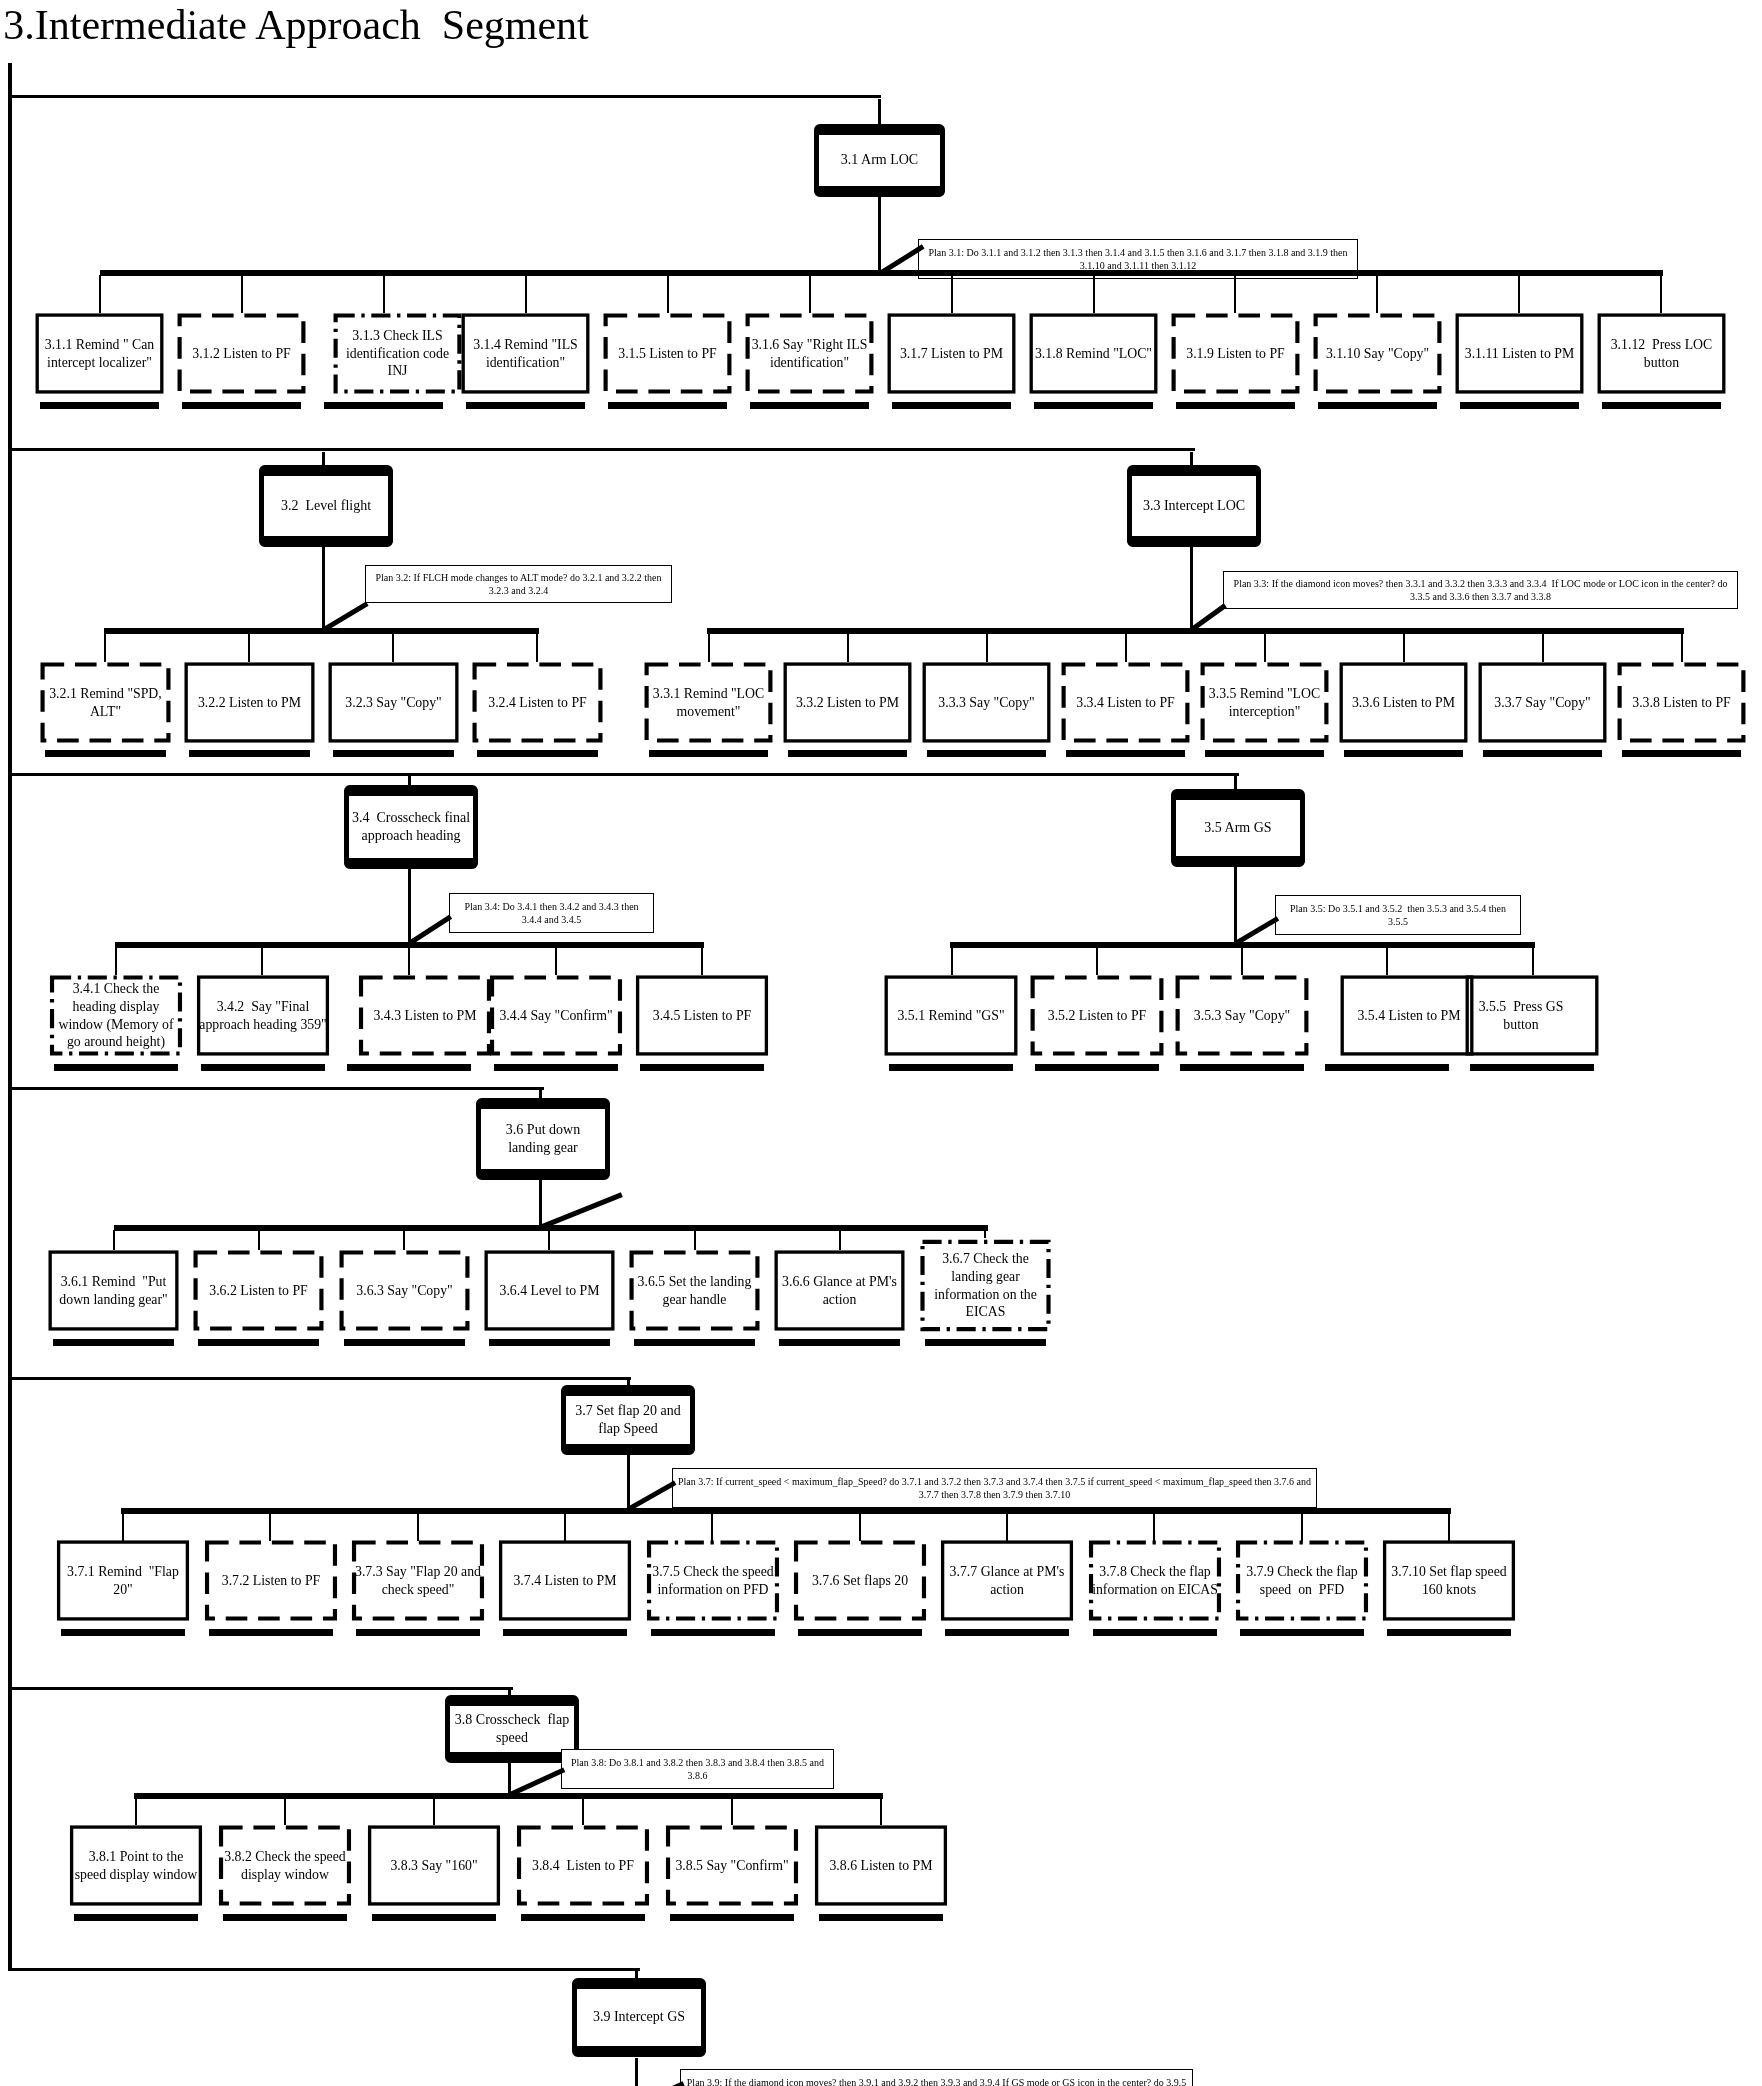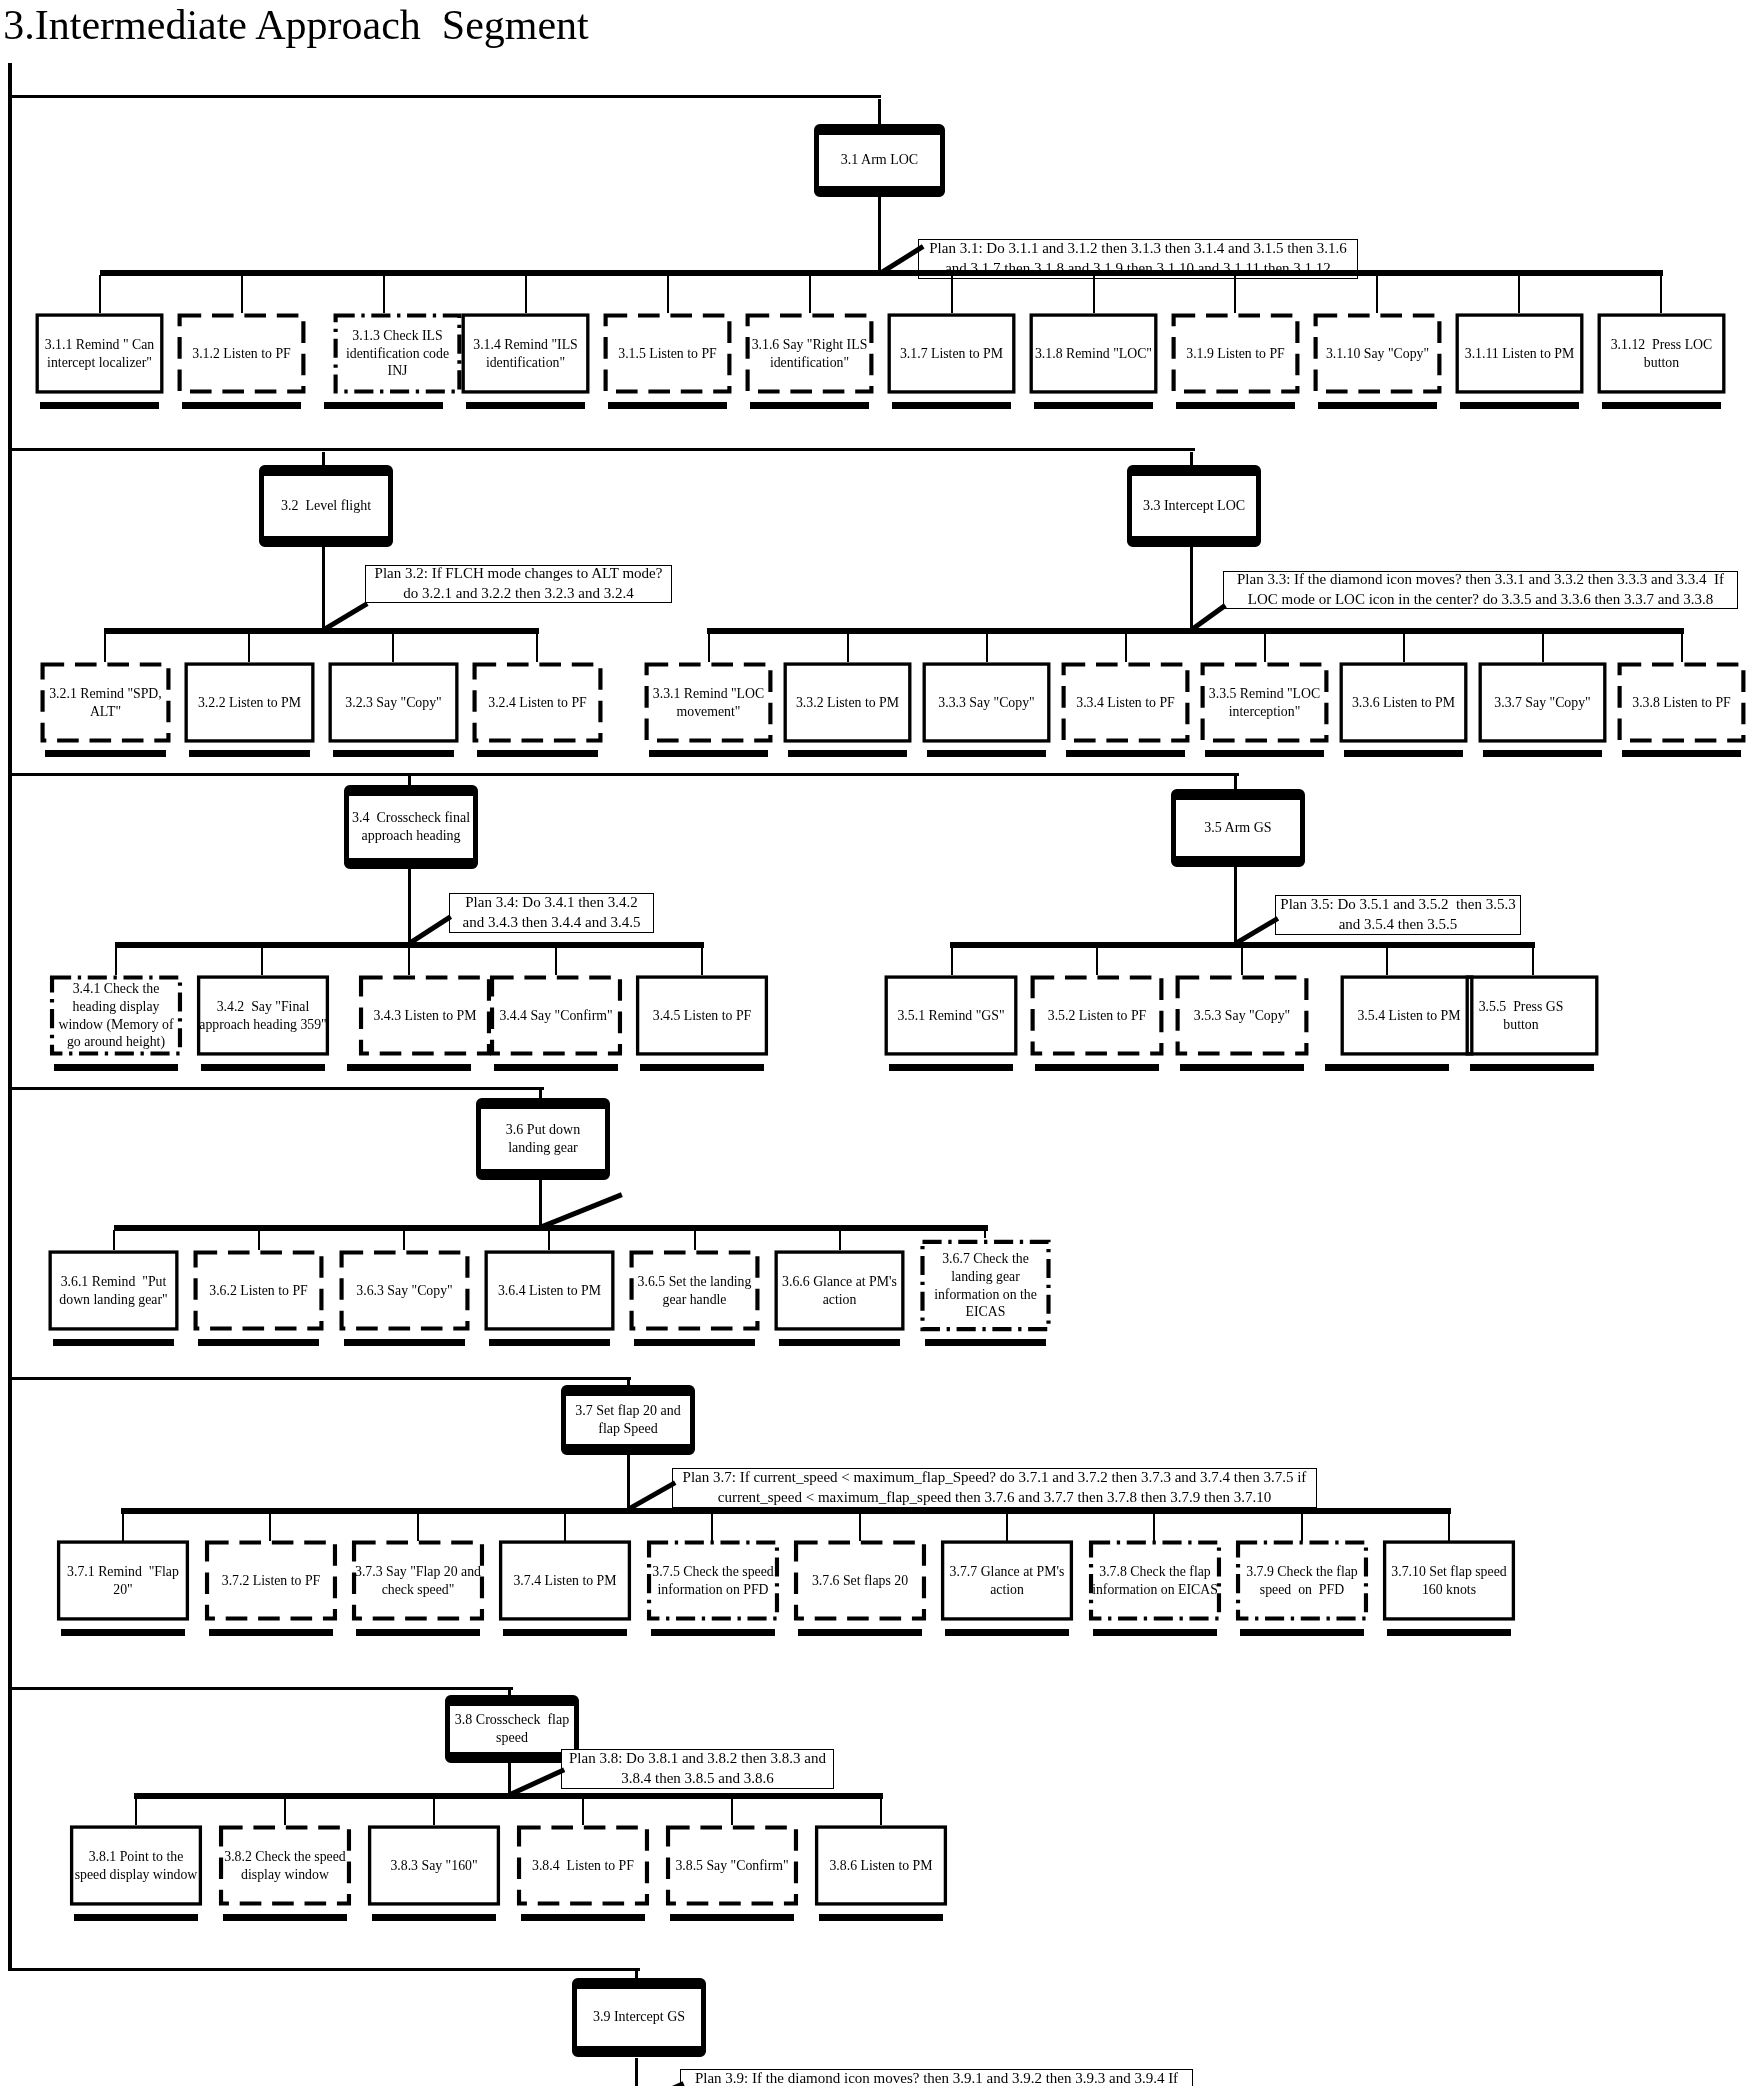--- a/index.html
+++ b/index.html
@@ -7,21 +7,21 @@
           font-family:"Liberation Serif","DejaVu Serif",serif;color:#000;}
   #title{position:absolute;left:3.3px;top:0.8px;font-size:42px;white-space:pre;
          font-family:"Liberation Serif","DejaVu Serif",serif;}
   .ln{position:absolute;background:#000;}
   .stage-box{position:absolute;box-sizing:border-box;border:5.4px solid #000;
              border-top-width:11.7px;border-bottom-width:11.7px;border-radius:5.8px;
              display:flex;align-items:center;justify-content:center;text-align:center;
              font-size:14px;line-height:1.3;white-space:pre-wrap;padding:0 2.5px;}
   .plan-note{position:absolute;box-sizing:border-box;border:1.3px solid #000;
              display:flex;align-items:center;justify-content:center;text-align:center;
-             font-size:15px;line-height:1.32;padding:0.8px 4.2px;white-space:pre-wrap;background:#fff;}
+             font-size:10px;line-height:1.32;padding:0.8px 4.2px;white-space:pre-wrap;background:#fff;}
   .task{position:absolute;box-sizing:border-box;display:flex;align-items:center;
         justify-content:center;text-align:center;font-size:13.8px;line-height:1.3;
         padding:0 2.5px;white-space:pre-wrap;}
   .task svg{position:absolute;left:0;top:0;}
   .task span{position:relative;z-index:1;}
   #overlay{position:absolute;left:0;top:0;pointer-events:none;}
 </style>
 </head>
 <body>
 
@@ -275,21 +275,21 @@
       </svg><span>3.6.2 Listen to PF</span></div>
     <div class="ln" style="left: 198px; top: 1339px; width: 121px; height: 6.7px;"></div>
     <div class="ln" style="left: 403px; top: 1230px; width: 2.1px; height: 19.6px;"></div>
     <div class="task" style="left: 339px; top: 1250px; width: 131px; height: 81px;"><svg width="131" height="81" viewBox="0 0 315 195">
         <rect x="6" y="6" width="303" height="183" fill="none" stroke="#000" stroke-width="10" stroke-dasharray="52 26"></rect>
       </svg><span>3.6.3 Say "Copy"</span></div>
     <div class="ln" style="left: 344px; top: 1339px; width: 121px; height: 6.7px;"></div>
     <div class="ln" style="left: 548px; top: 1230px; width: 2.1px; height: 19.6px;"></div>
     <div class="task" style="left: 484px; top: 1250px; width: 131px; height: 81px;"><svg width="131" height="81" viewBox="0 0 315 195">
         <rect x="5" y="5" width="305" height="185" fill="none" stroke="#000" stroke-width="8"></rect>
-      </svg><span>3.6.4 Listen to PM</span></div>
+      </svg><span>3.6.4 Level to PM</span></div>
     <div class="ln" style="left: 489px; top: 1339px; width: 121px; height: 6.7px;"></div>
     <div class="ln" style="left: 694px; top: 1230px; width: 2.1px; height: 19.6px;"></div>
     <div class="task" style="left: 629px; top: 1250px; width: 131px; height: 81px;"><svg width="131" height="81" viewBox="0 0 315 195">
         <rect x="6" y="6" width="303" height="183" fill="none" stroke="#000" stroke-width="10" stroke-dasharray="52 26"></rect>
       </svg><span>3.6.5 Set the landing gear handle</span></div>
     <div class="ln" style="left: 634px; top: 1339px; width: 121px; height: 6.7px;"></div>
     <div class="ln" style="left: 839px; top: 1230px; width: 2.1px; height: 19.6px;"></div>
     <div class="task" style="left: 774px; top: 1250px; width: 131px; height: 81px;"><svg width="131" height="81" viewBox="0 0 315 195">
         <rect x="5" y="5" width="305" height="185" fill="none" stroke="#000" stroke-width="8"></rect>
       </svg><span>3.6.6 Glance at PM's action</span></div>

